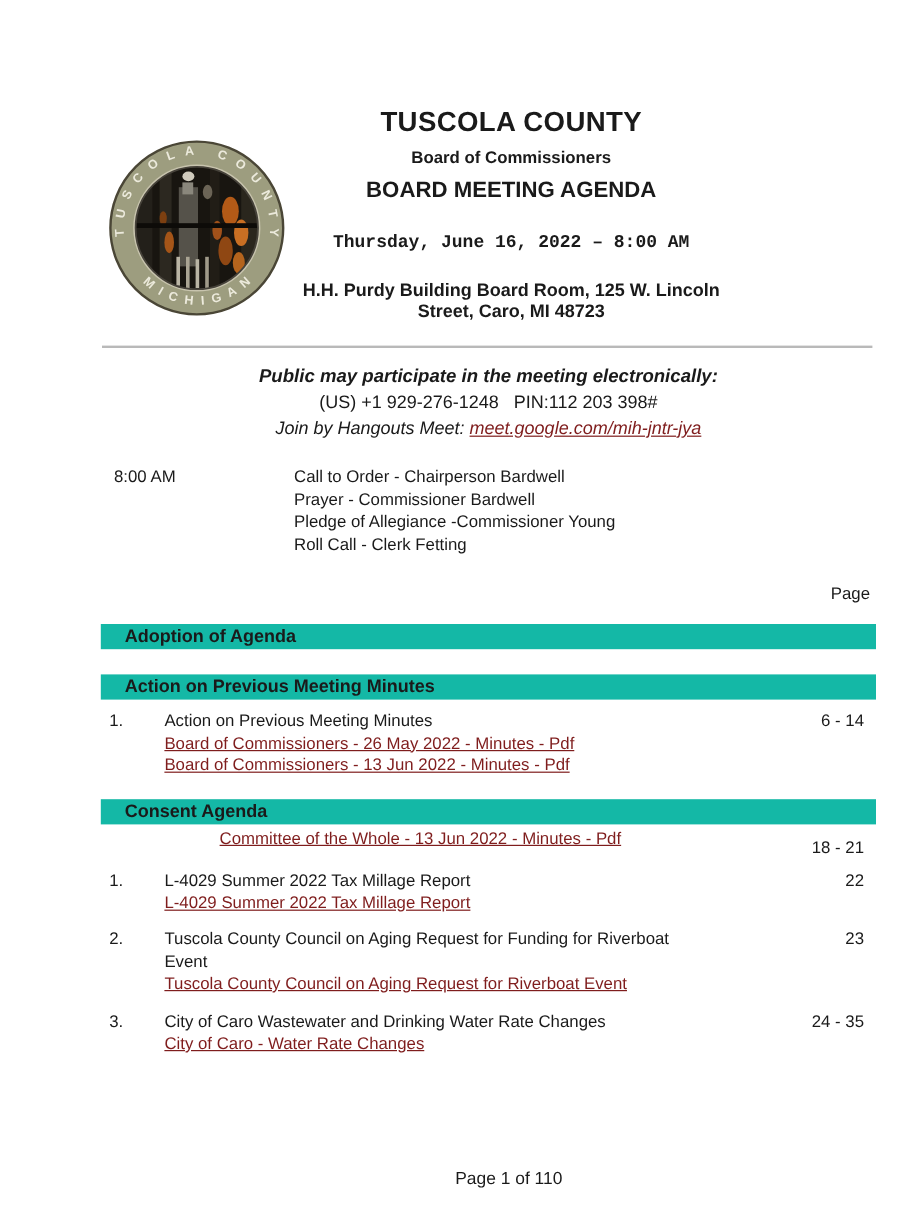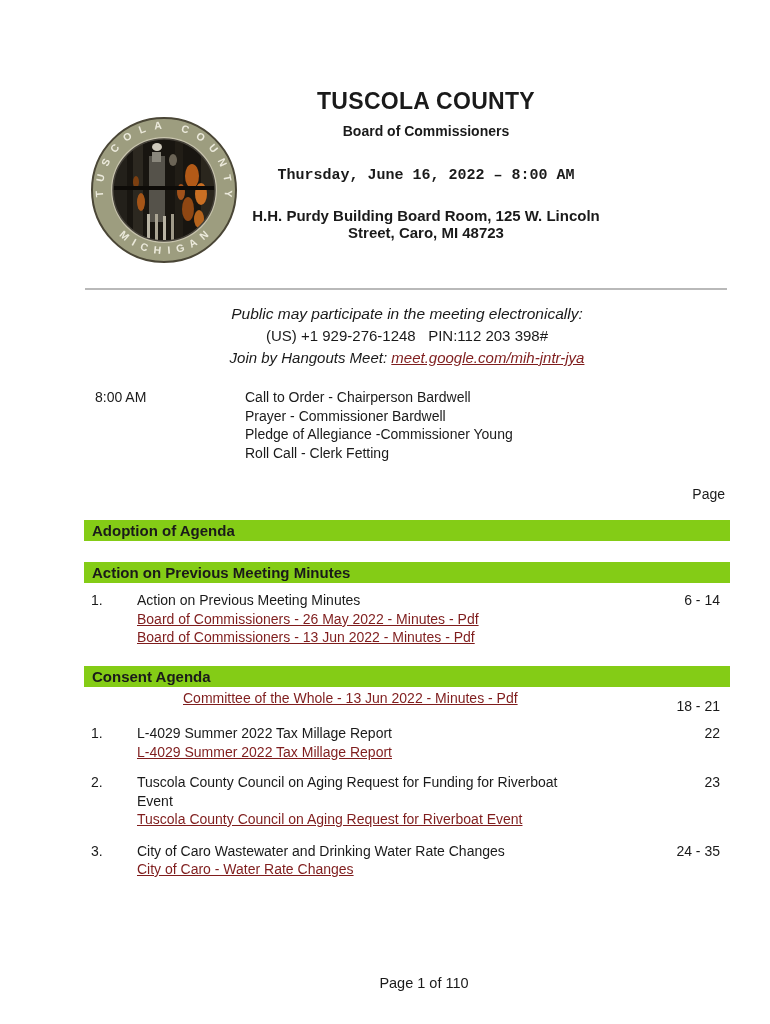--- a/index.html
+++ b/index.html
@@ -19,35 +19,35 @@
   .h-agenda { font-size:18.5px; line-height:22px; margin-top:5px; }
   .h-date   { font-size:15px; line-height:18px; margin-top:25px;font-family:Liberation Mono, monospace; }
   .h-venue  { font-size:15px; line-height:17px; margin-top:22px; }
 
   .rule { position:absolute; left:85px; top:288px; width:642px; height:0;
           border:none; border-top:2px solid #b9b9b9; margin:0; }
 
   
   .participate { position:absolute; left:85px; top:303px; width:644px; text-align:center;
                  font-size:15px; line-height:22px; }
-  .p-head  { font-weight:normal; font-style:italic; font-size:15.5px; }
+  .p-head  { font-weight:bold; font-style:italic; font-size:15.5px; }
   .p-phone { white-space:pre-wrap; }
   .p-join  { font-style:italic; }
   a.link, a.link:visited { color:#7f1d1d; text-decoration:underline; cursor:pointer; }
 
   
   .schedule { position:absolute; left:95px; top:388px; display:flex; font-size:14px; line-height:18.7px;gap:40px; }
   .sch-time  { width:110px; flex:none; }
   .sch-items { width:440px; }
 
   .page-col-label { position:absolute; left:85px; top:486px; width:640px; text-align:right; font-size:14px; }
 
   
   .agenda { position:absolute; left:84px; top:520px; width:646px; font-size:14px; }
-  .bar { background:#84cc16; font-weight:bold; font-size:15px; line-height:15px; padding:3px 0 3px 8px; }
+  .bar { background:#14b8a6; font-weight:bold; font-size:15px; line-height:15px; padding:3px 0 3px 20px; }
   .bar-adoption { margin-top:0; }
   .bar-action   { margin-top:21px; }
   .bar-comment  { margin-top:24px; }
   .bar-consent  { margin-top:19px; }
 
   .item { display:flex; align-items:flex-start; }
   .item-first    { margin-top:8px; }
   .item-intro    { margin-top:2px;gap:46px; }
   .item-l4029    { margin-top:17px; }
   .item-aging    { margin-top:12px; }
@@ -104,20 +104,21 @@
       <textPath href="#arcTop" startOffset="50%" text-anchor="middle" textLength="205" lengthAdjust="spacing">TUSCOLA COUNTY</textPath>
     </text>
     <text font-family="Liberation Sans, sans-serif" font-size="10.5" font-weight="bold" fill="#eceadc">
       <textPath href="#arcBottom" startOffset="50%" text-anchor="middle" textLength="100" lengthAdjust="spacing">MICHIGAN</textPath>
     </text>
   </svg>
 
   <div class="header-text">
     <div class="h-title">TUSCOLA COUNTY</div>
     <div class="h-sub">Board of Commissioners</div>
+    <div class="h-agenda">BOARD MEETING AGENDA</div>
     <div class="h-date">Thursday, June 16, 2022 – 8:00 AM</div>
     <div class="h-venue"><span>H.H. Purdy Building Board Room, 125 W. Lincoln</span><br><span>Street, Caro, MI 48723</span></div>
   </div>
 
   <hr class="rule">
 
   <div class="participate">
     <div class="p-head">Public may participate in the meeting electronically:</div>
     <div class="p-phone">(US) +1 929-276-1248   PIN:112 203 398#</div>
     <div class="p-join"><span>Join by Hangouts Meet: </span><a class="link">meet.google.com/mih-jntr-jya</a></div>

